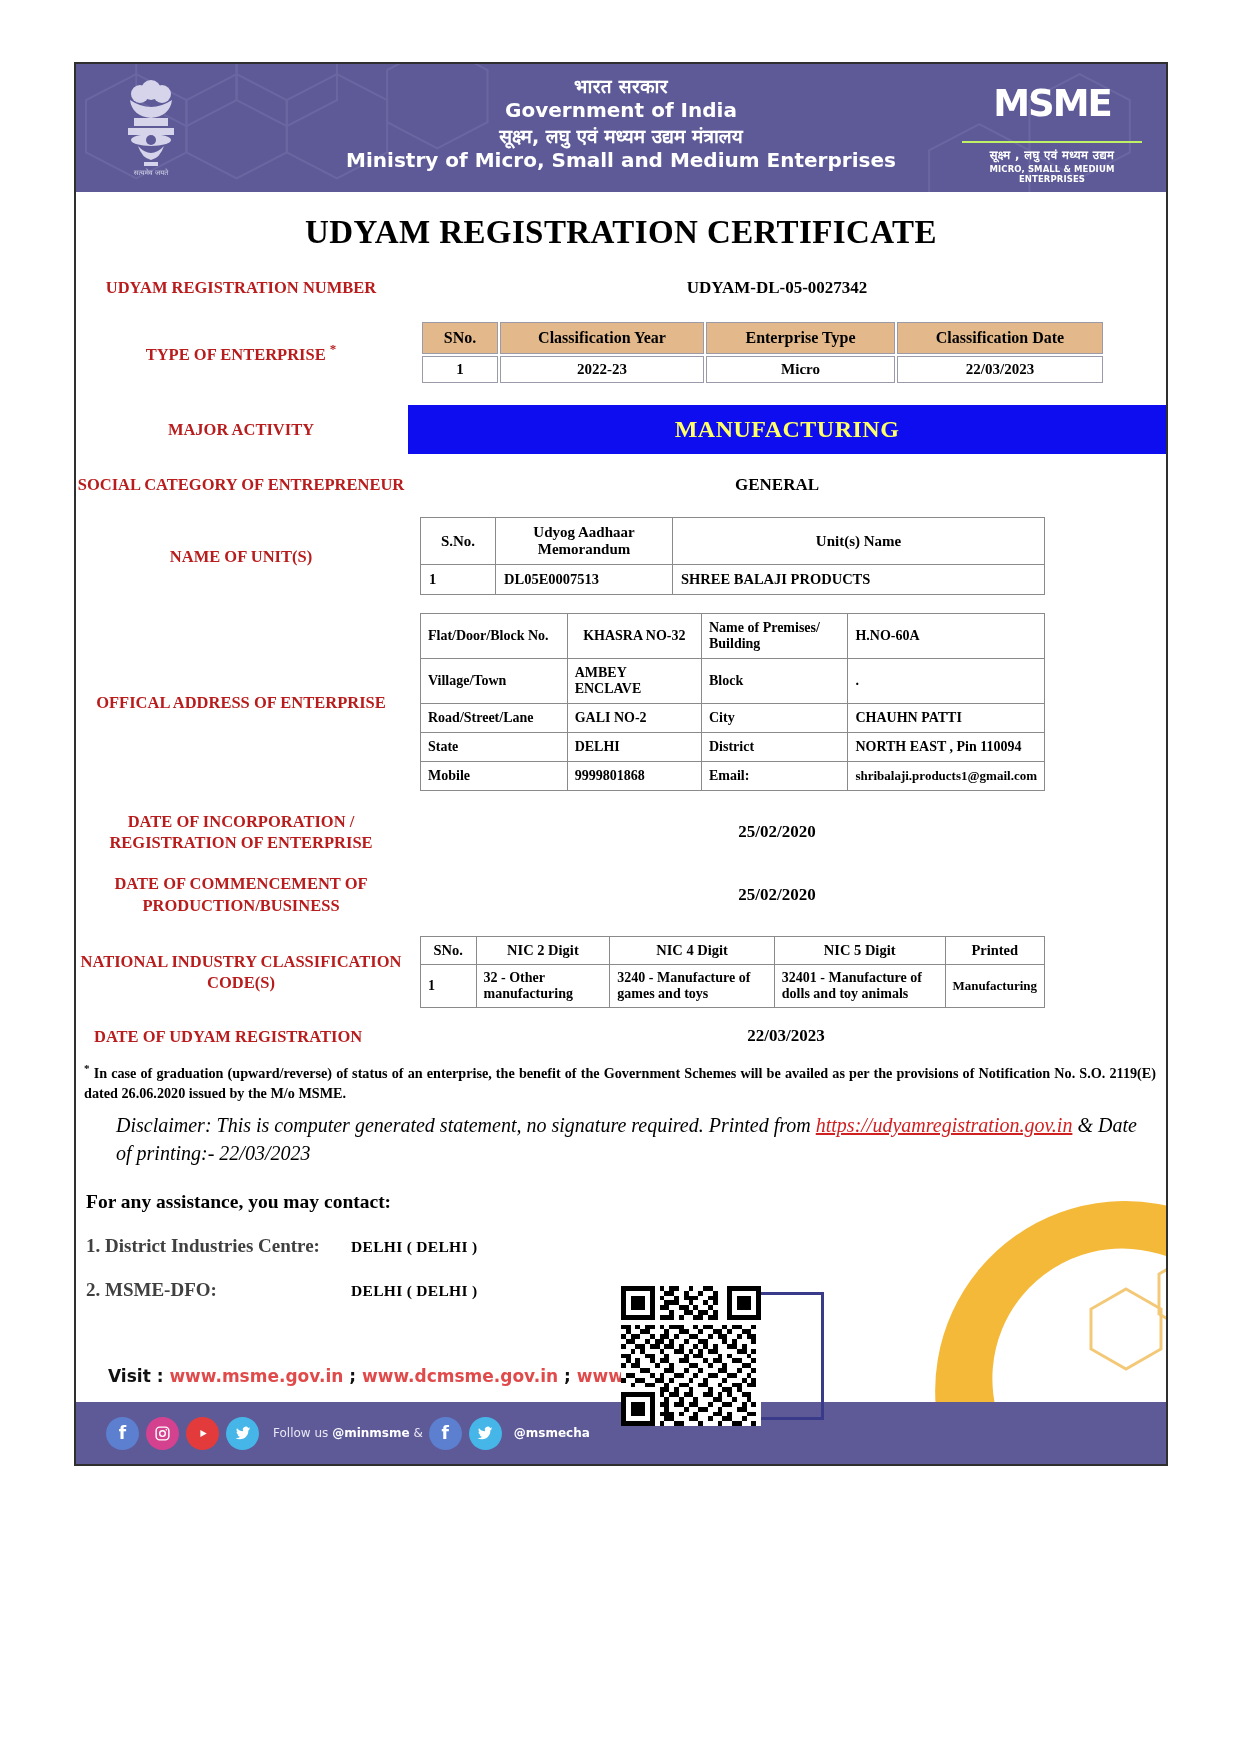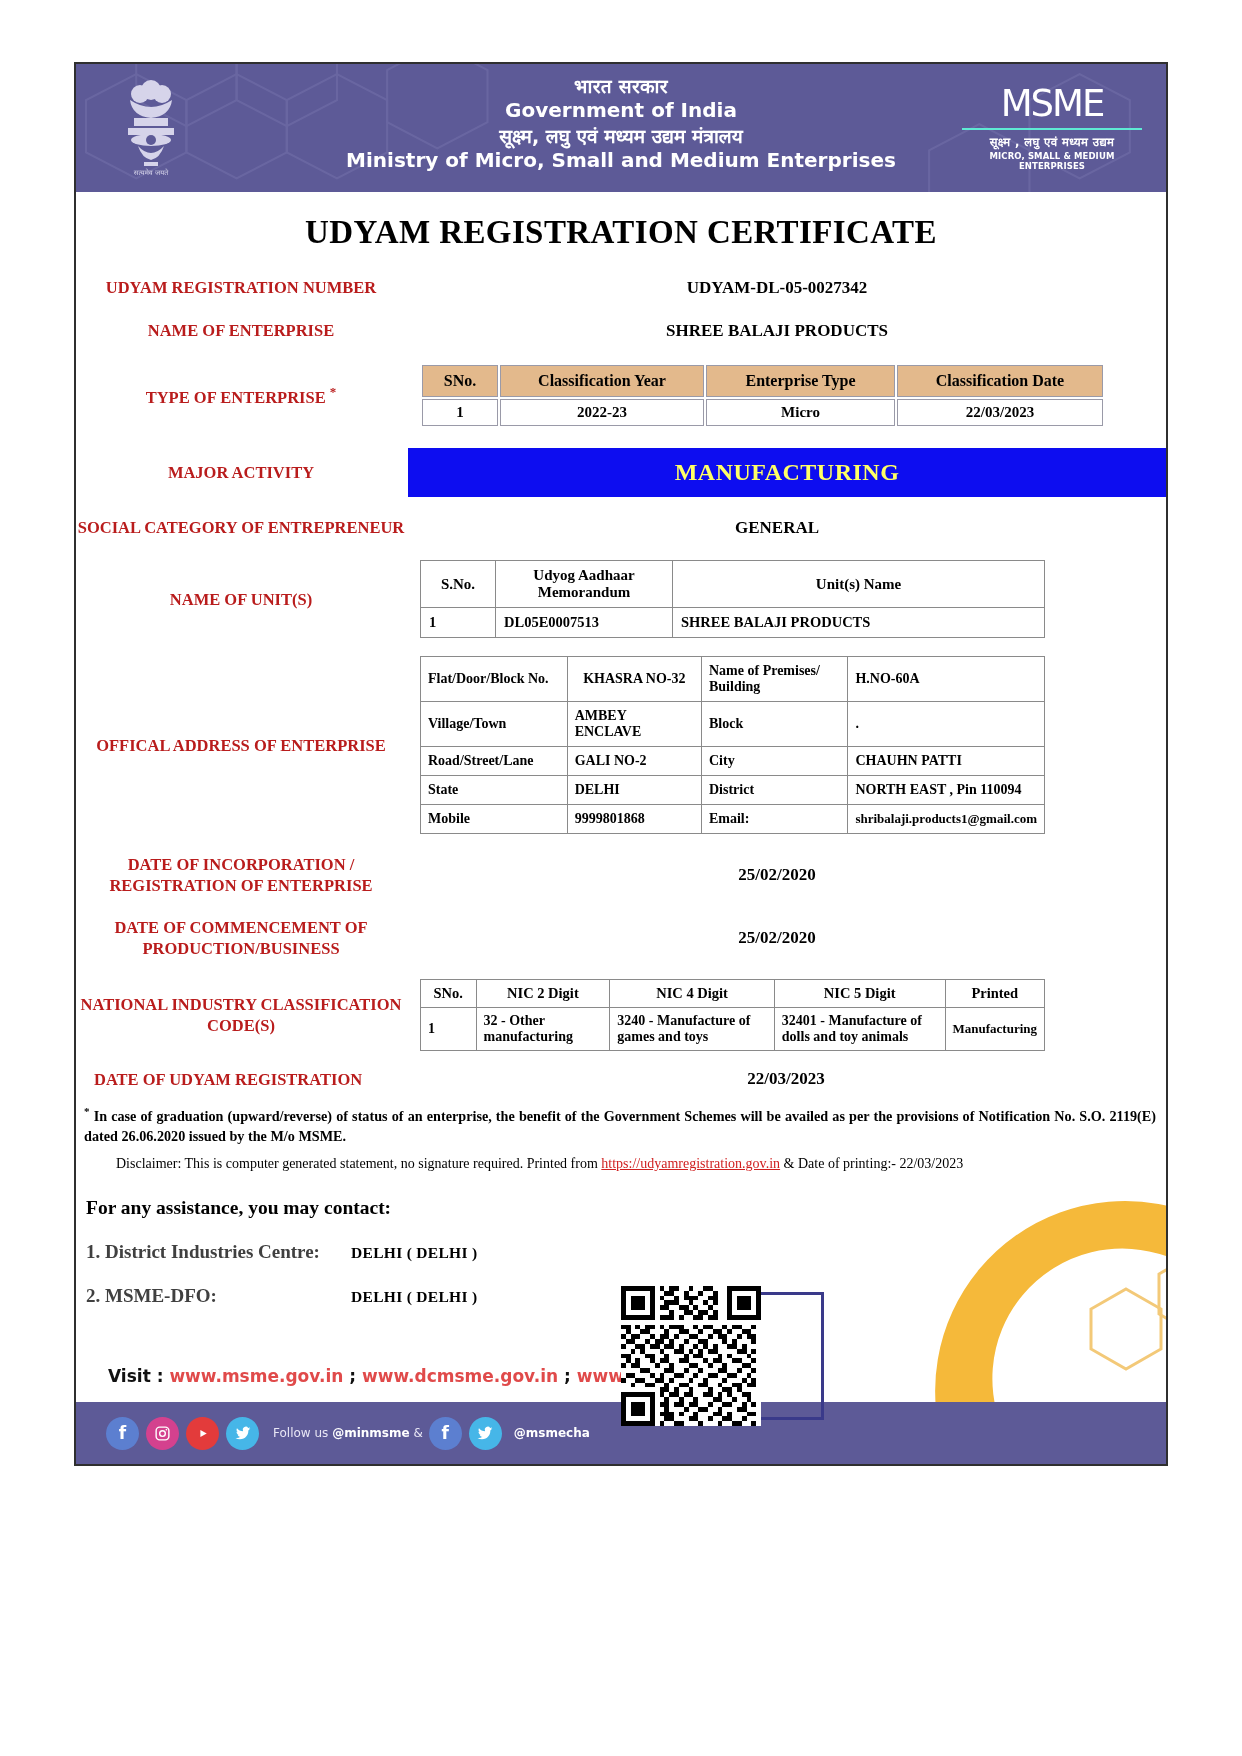--- a/index.html
+++ b/index.html
@@ -43,24 +43,24 @@
   .banner-center .hi1{font-size:19px;font-weight:bold;letter-spacing:.3px;}
   .banner-center .en1{font-size:20px;font-weight:bold;}
   .banner-center .hi2{font-size:19px;font-weight:bold;}
   .banner-center .en2{font-size:20px;font-weight:bold;}
   .msme-logo{
     position:absolute;right:24px;top:22px;
     width:180px;text-align:center;color:#fff;
   }
   .msme-mark{
     font-family:"DejaVu Sans",sans-serif;
-    font-size:37px;font-weight:normal;letter-spacing:-2px;
+    font-size:37px;font-weight:bold;letter-spacing:-2px;
     line-height:.95;
-    border-bottom:2px solid #5eead4;
-    padding-bottom:7px;
+    border-bottom:2px solid #bef264;
+    padding-bottom:20px;
   }
   .msme-hi{font-family:"DejaVu Sans",sans-serif;font-size:11.5px;font-weight:bold;margin-top:4px;letter-spacing:.4px;}
   .msme-en{font-family:"DejaVu Sans",sans-serif;font-size:8.5px;font-weight:bold;margin-top:2px;letter-spacing:.1px;}
 
   
   .cert-title{
     text-align:center;
     font-size:33px;font-weight:bold;
     letter-spacing:.4px;
     margin-top:22px;
@@ -167,23 +167,24 @@
     margin:14px 10px 0 8px;
     font-size:14.2px;
     font-weight:bold;
     line-height:1.45;
     text-align:justify;
     color:#000;
   }
   .footnote .star{vertical-align:super;font-size:11px;}
   .disclaimer{
     margin:7px 10px 0 40px;
-    font-size:14px;
+    font-size:20px;
     line-height:1.4;
     color:#000;
+    font-style:italic;
   }
   .disclaimer .link{color:#d02020;text-decoration:underline;}
 
   .assist{
     margin:24px 0 0 10px;
     font-size:19.5px;
     font-weight:bold;
     color:#000;
   }
   .contact-row{
@@ -305,24 +306,20 @@
     </div>
   </div>
 
   <div class="cert-title">UDYAM REGISTRATION CERTIFICATE</div>
 
   <div class="row" style="margin-top:26px;">
     <div class="lbl">UDYAM REGISTRATION NUMBER</div>
     <div class="val">UDYAM-DL-05-0027342</div>
   </div>
 
-  <div class="row" style="margin-top:22px;">
-    <div class="lbl">NAME OF ENTERPRISE</div>
-    <div class="val">SHREE BALAJI PRODUCTS</div>
-  </div>
 
   <div class="row" style="margin-top:22px;align-items:center;">
     <div class="lbl">
       <span>TYPE OF ENTERPRISE</span>
       <span class="sup">*</span>
     </div>
     <div class="valwrap" style="display:flex;justify-content:flex-start;padding-left:14px;">
       <table class="tbl">
         <thead>
           <tr>

